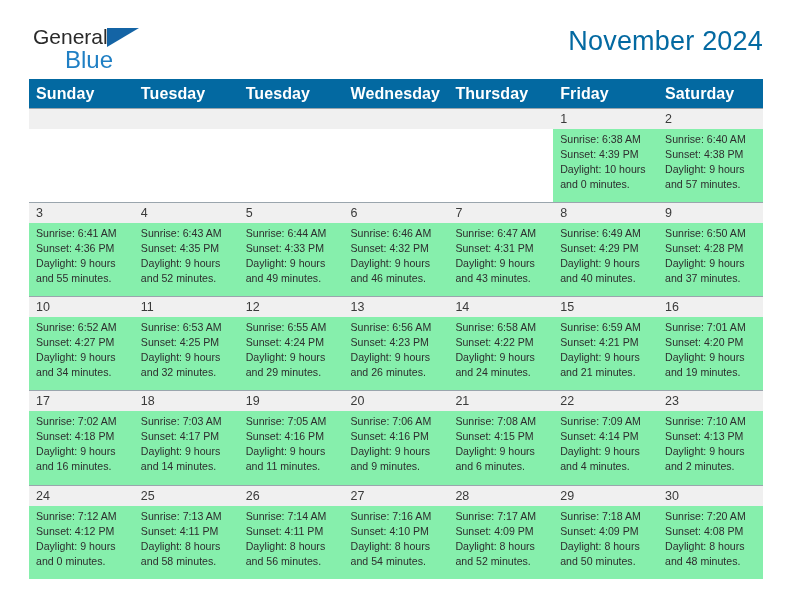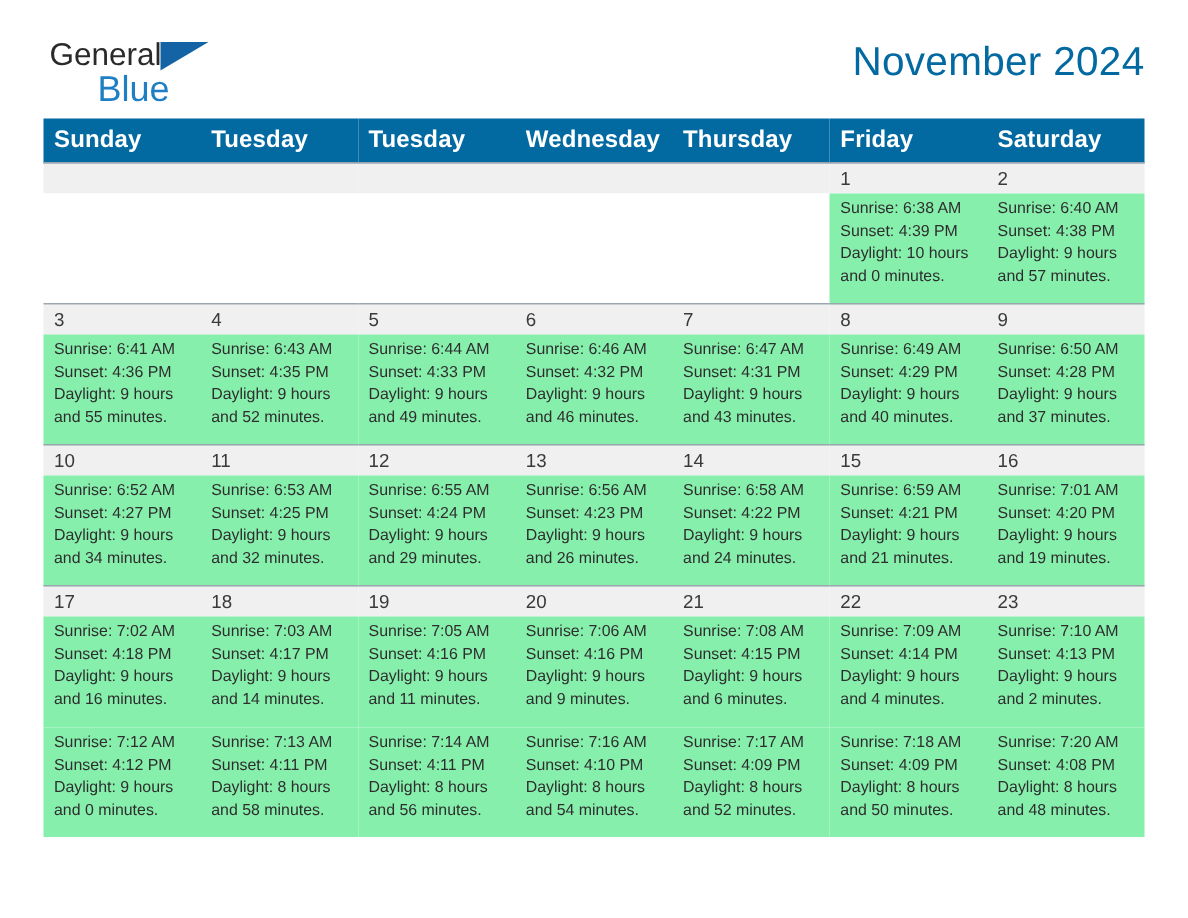--- a/index.html
+++ b/index.html
@@ -337,20 +337,29 @@
             <span class="info-line">Daylight: 9 hours</span>
             <span class="info-line">and 4 minutes.</span>
           </td>
           <td>
             <span class="info-line">Sunrise: 7:10 AM</span>
             <span class="info-line">Sunset: 4:13 PM</span>
             <span class="info-line">Daylight: 9 hours</span>
             <span class="info-line">and 2 minutes.</span>
           </td>
         </tr>
+        <tr class="daynum-row">
+          <td>24</td>
+          <td>25</td>
+          <td>26</td>
+          <td>27</td>
+          <td>28</td>
+          <td>29</td>
+          <td>30</td>
+        </tr>
         <tr class="info-row">
           <td>
             <span class="info-line">Sunrise: 7:12 AM</span>
             <span class="info-line">Sunset: 4:12 PM</span>
             <span class="info-line">Daylight: 9 hours</span>
             <span class="info-line">and 0 minutes.</span>
           </td>
           <td>
             <span class="info-line">Sunrise: 7:13 AM</span>
             <span class="info-line">Sunset: 4:11 PM</span>

